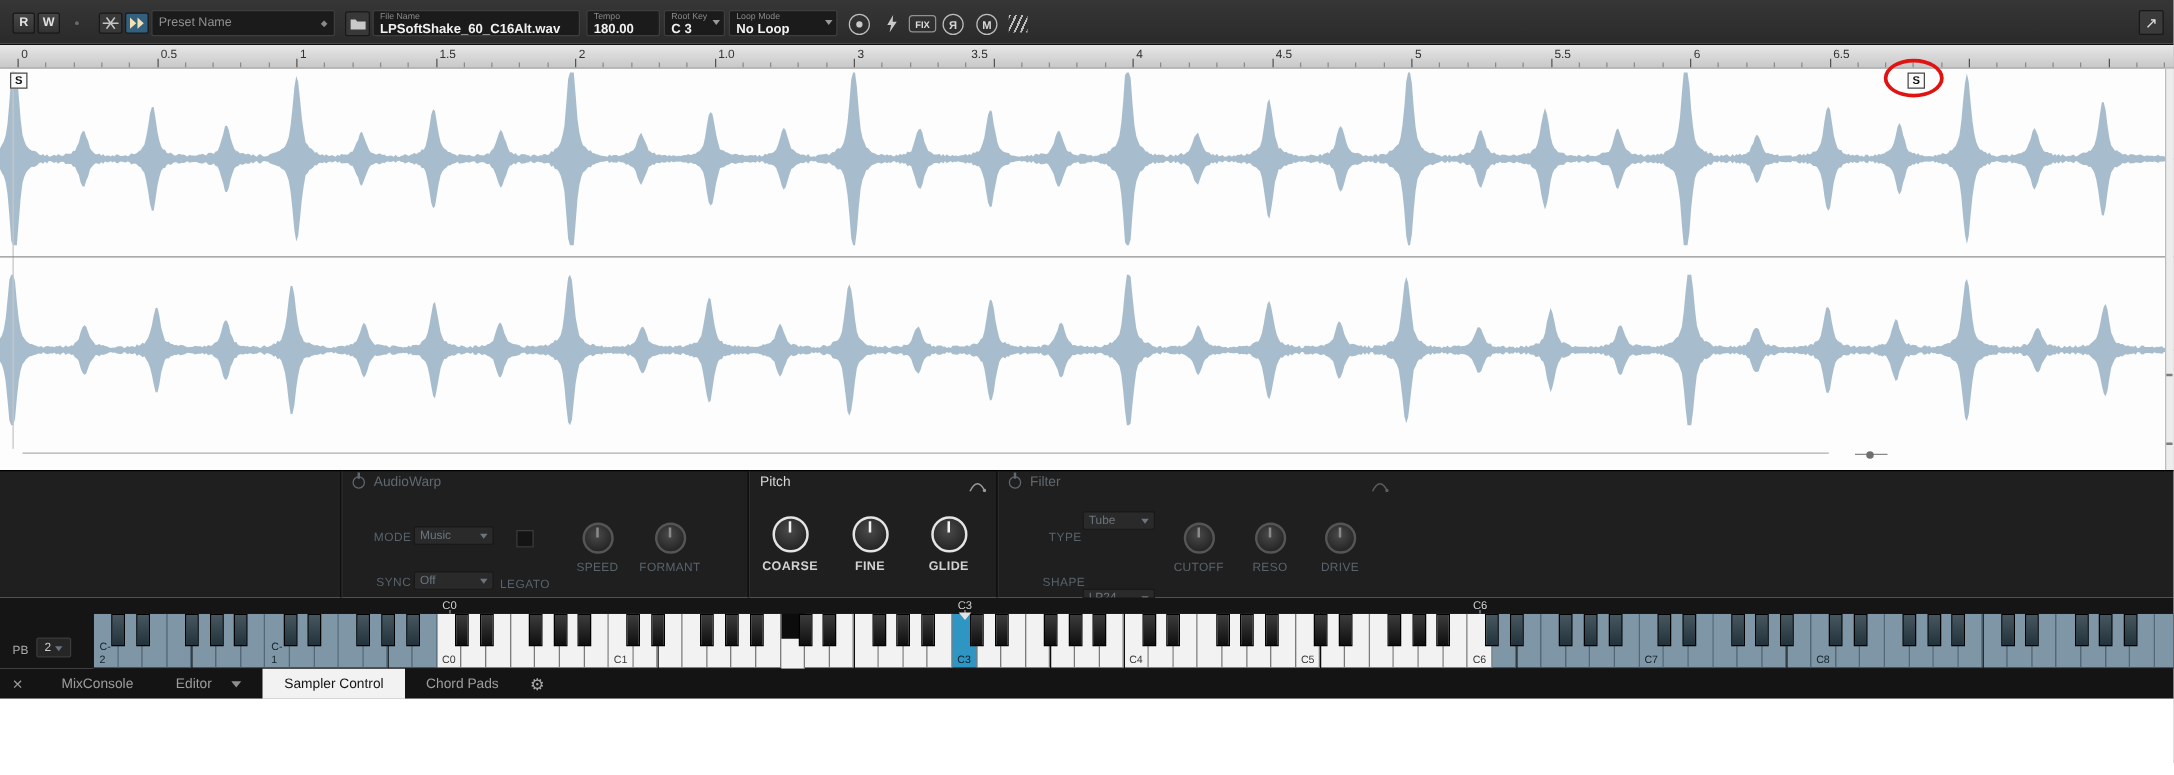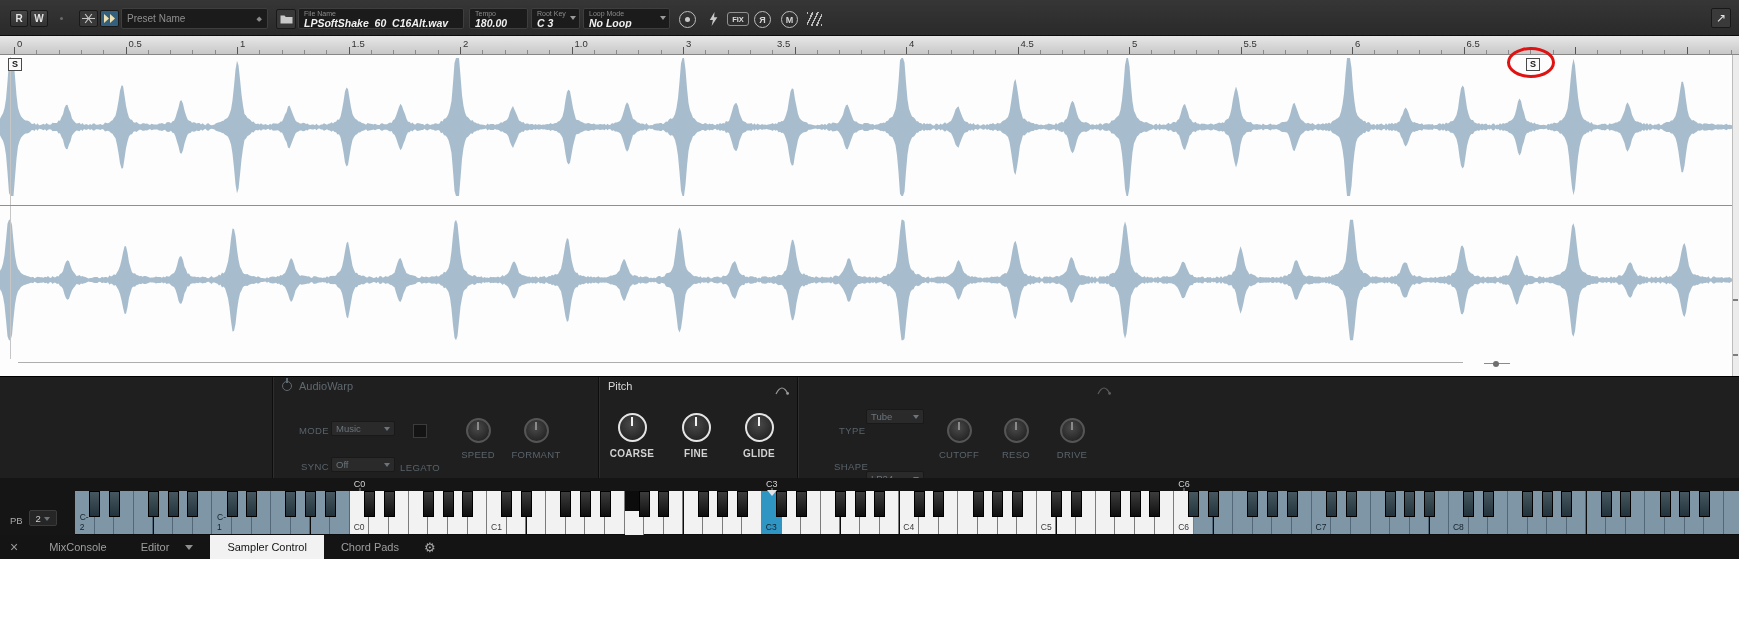--- a/index.html
+++ b/index.html
@@ -22,21 +22,21 @@
   #icon-scroll { left:100px; background:#34607f; }
   .tb-icon.folder { left:276px; top:9px; height:20px; width:20px; }
 
   .fld { position:absolute; top:8px; height:21px; background:#1b1b1b; border:1px solid #3e3e3e;
          border-radius:2px; color:#ddd; }
   .preset { left:121px; width:147px; display:flex; align-items:center; padding:0 5px; }
   .preset-ph { color:#8f8f8f; font-size:10px; }
   .preset .tag { margin-left:auto; color:#8a8a8a; font-size:7px; }
   .fld2 { padding:1px 5px 0 5px; overflow:hidden; }
   .fld2 .fl { display:block; font-size:7px; color:#8b8b8b; line-height:8px; white-space:nowrap; }
-  .fld2 .fv { display:block; font-size:10.5px; font-weight:bold; color:#f1f1f1; line-height:11px; white-space:nowrap;font-style:italic; }
+  .fld2 .fv { display:block; font-size:10.5px; font-weight:bold; color:#f1f1f1; line-height:11px; white-space:nowrap; }
   .file { left:298px; width:166px; }
   .tempo { left:469px; width:59px; }
   .rootkey { left:531px; width:49px; }
   .loop { left:583px; width:87px; }
   .fcaret { position:absolute; right:3px; bottom:5px; width:0; height:0;
             border:3.5px solid transparent; border-top:4.5px solid #9a9a9a; }
 
   .ric { position:absolute; top:11px; background:none; border:none; }
   .oneshot { left:679px; width:17px; height:17px; border:1.4px solid #bdbdbd; border-radius:50%;
              display:flex; align-items:center; justify-content:center; }
@@ -384,20 +384,24 @@
       </div>
       <div class="knobu" style="left:160px">
         <div class="knob">
             <i class="ptr"></i>
           </div>
         <span class="klbl">GLIDE</span>
       </div>
     </div>
 
     <div class="section sec-filter">
+      <div class="sec-head">
+        <i class="pwr"></i>
+        <span class="sec-title dimtx">Filter</span>
+      </div>
       <span class="envicon">
         <svg width="14" height="10" viewBox="0 0 14 10">
             <path d="M1 9 Q7 -3 13 9" stroke="#5c5c5c" stroke-width="1.2" fill="none"></path>
             <circle cx="12.6" cy="8.4" r="1.4" fill="#5c5c5c"></circle>
           </svg>
       </span>
       <span class="plabel" style="left:41px;top:48px">TYPE</span>
       <div class="dd" style="left:68px;top:32px;width:58px">
         <span>Tube</span>
           <i class="cr"></i>

